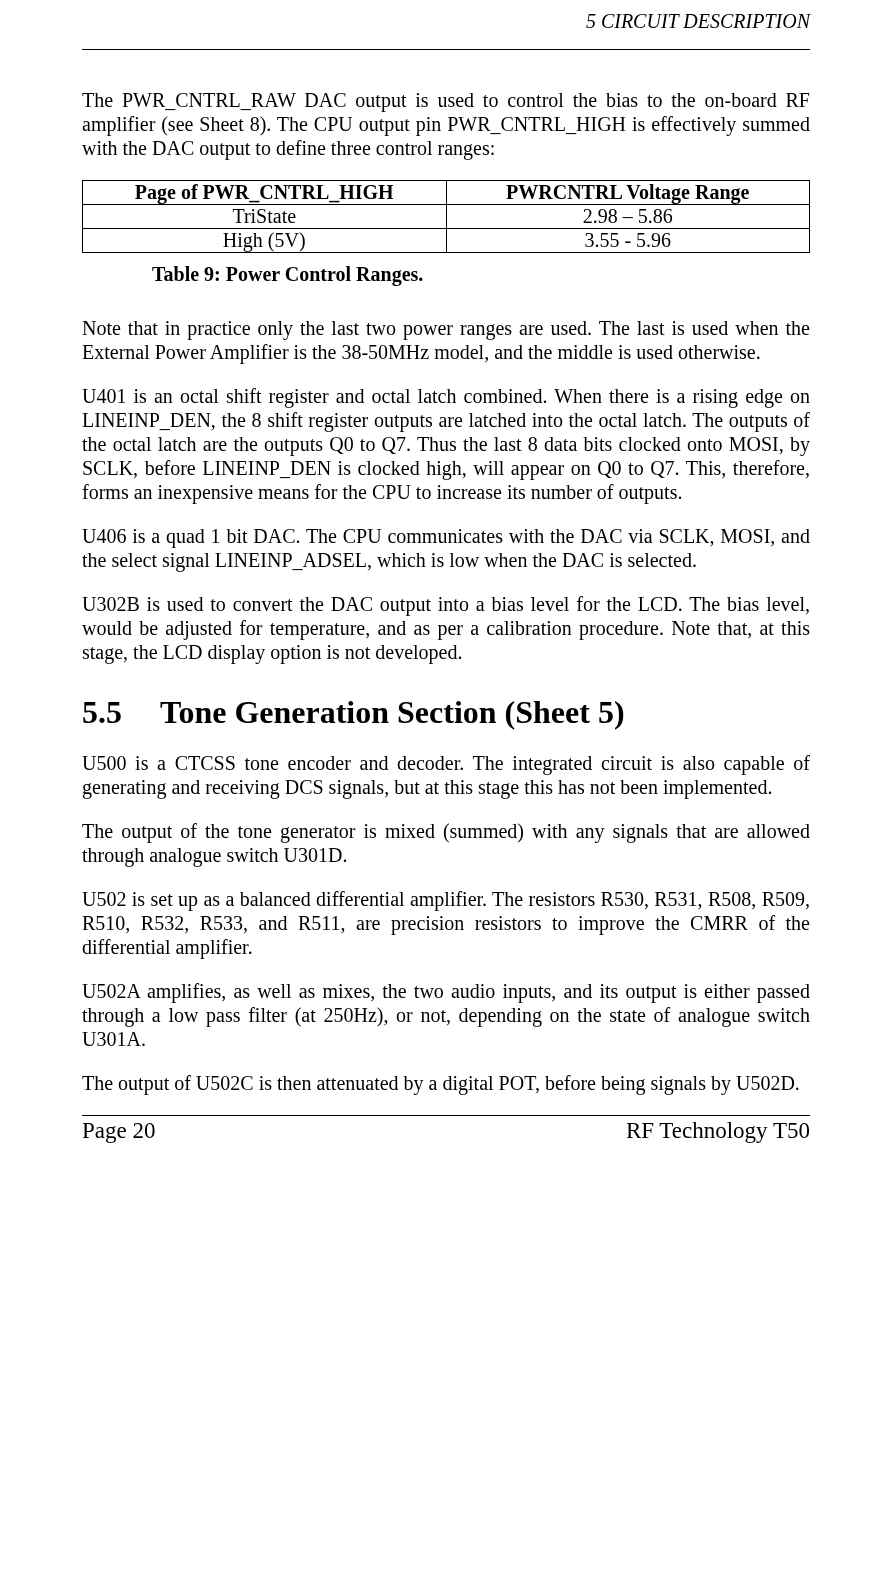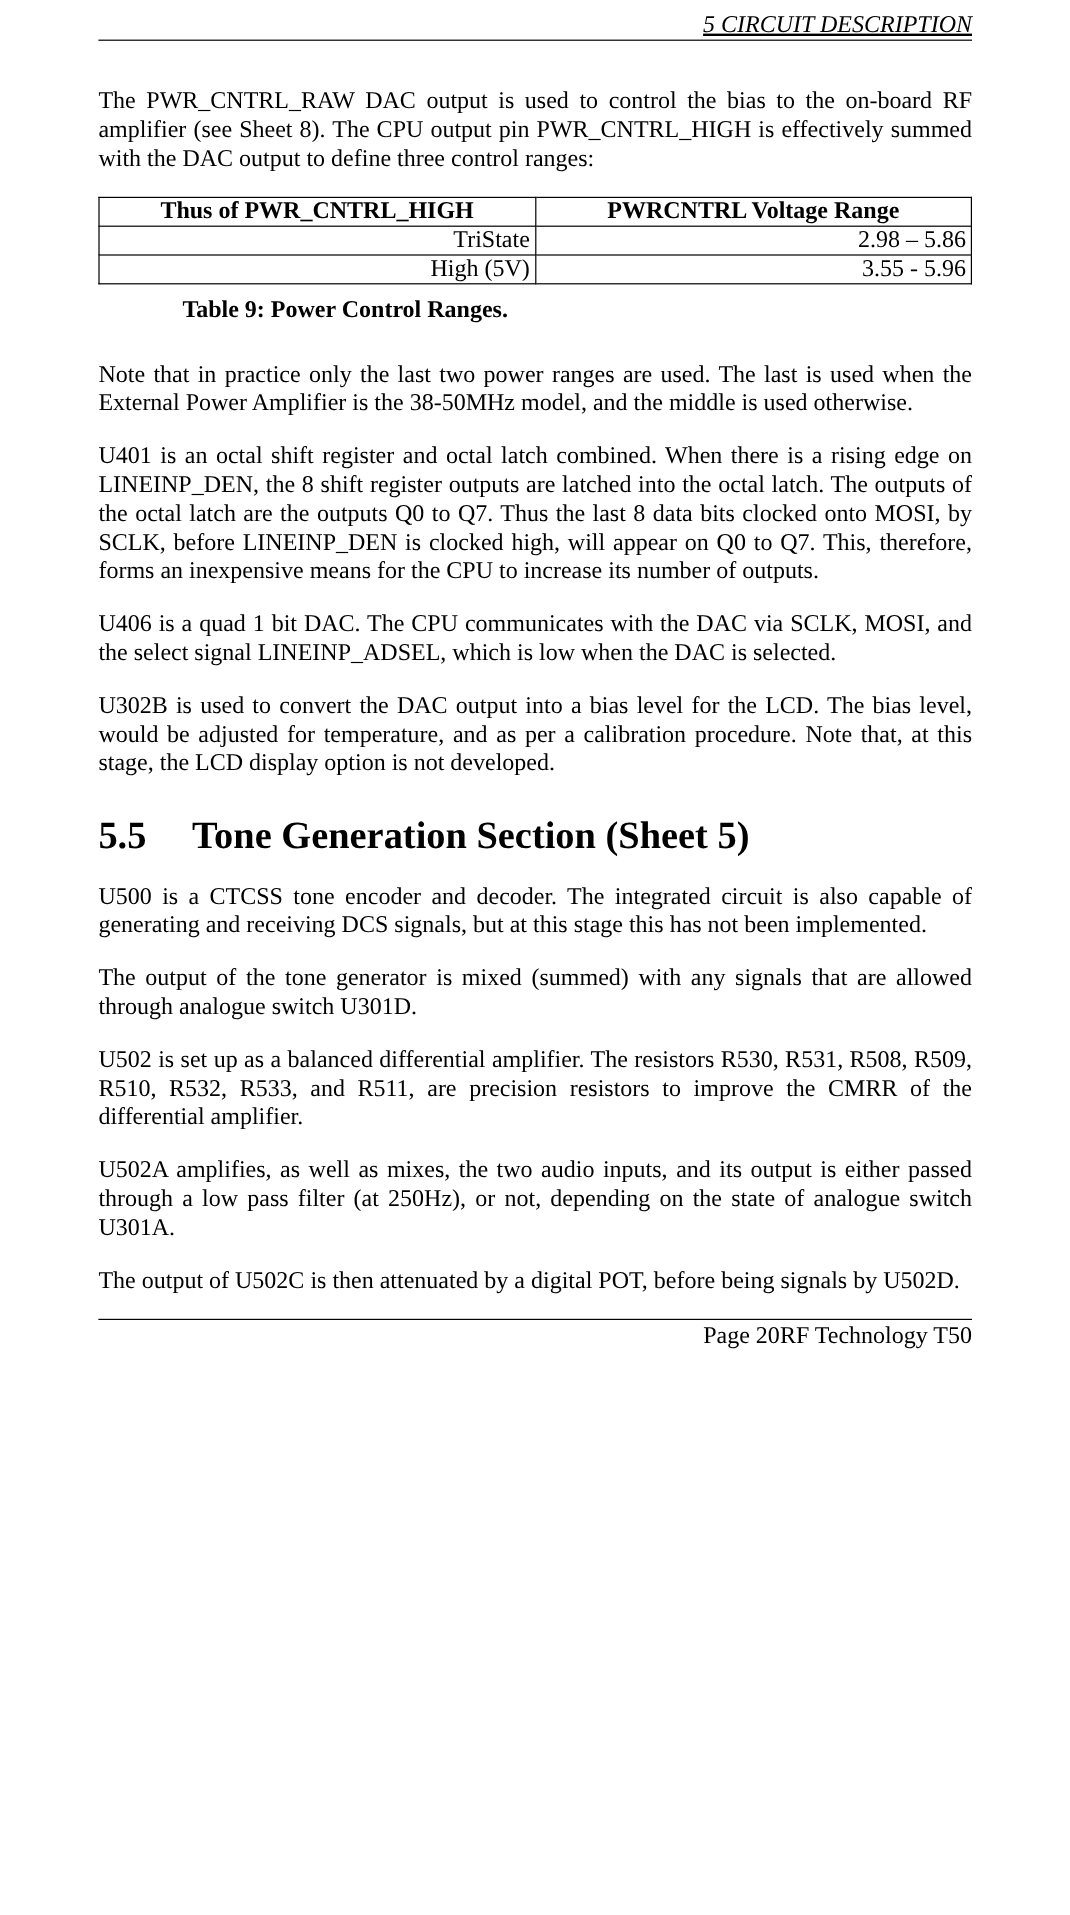--- a/index.html
+++ b/index.html
@@ -13,23 +13,22 @@
     }
     .page {
       padding: 10px 82px 10px 82px;
       box-sizing: border-box;
     }
     .header {
       text-align: right;
       font-style: italic;
       font-size: 20px;
       border-bottom: 1.5px solid #000;
-      padding-bottom: 0;
+      padding-bottom: 16px;
       margin-bottom: 38px;
-      text-decoration: underline;
     }
     .para {
       text-align: justify;
       margin: 0 0 20px 0;
       line-height: 1.2;
     }
     table.data {
       width: 100%;
       border-collapse: collapse;
       margin: 2px 0 10px 0;
@@ -37,21 +36,21 @@
     }
     table.data th {
       font-weight: bold;
       border: 1.5px solid #000;
       padding: 0 4px;
     }
     table.data td {
       border-left: 1.5px solid #000;
       border-right: 1.5px solid #000;
       border-bottom: 1px solid #000;
-      text-align: right;
+      text-align: center;
       padding: 0 4px;
     }
     table.data tr:last-child td {
       border-bottom: 1.5px solid #000;
     }
     .table-caption {
       font-weight: bold;
       margin: 10px 0 30px 70px;
     }
     h2.section {
@@ -61,36 +60,36 @@
     }
     .section-num {
       display: inline-block;
       width: 78px;
     }
     .footer-line {
       border-top: 1.5px solid #000;
       margin-top: 10px;
       padding-top: 2px;
       display: flex;
-      justify-content: flex-end;
-      font-size: 20px;
+      justify-content: space-between;
+      font-size: 23px;
     }
   </style>
 </head>
 <body>
 
 <div class="page">
   <div class="header">5  CIRCUIT DESCRIPTION</div>
 
   <p class="para">The PWR_CNTRL_RAW DAC output is used to control the bias to the on-board RF amplifier (see Sheet 8).  The CPU output pin PWR_CNTRL_HIGH is effectively summed with the DAC output to define three control ranges:</p>
 
   <table class="data">
     <tbody>
         <tr>
-      <th style="width:50%">Thus of PWR_CNTRL_HIGH</th>
+      <th style="width:50%">Page of PWR_CNTRL_HIGH</th>
       <th>PWRCNTRL Voltage Range</th>
     </tr>
     <tr>
       <td>TriState</td>
       <td>2.98 – 5.86</td>
     </tr>
     <tr>
       <td>High (5V)</td>
       <td>3.55 - 5.96</td>
     </tr>

